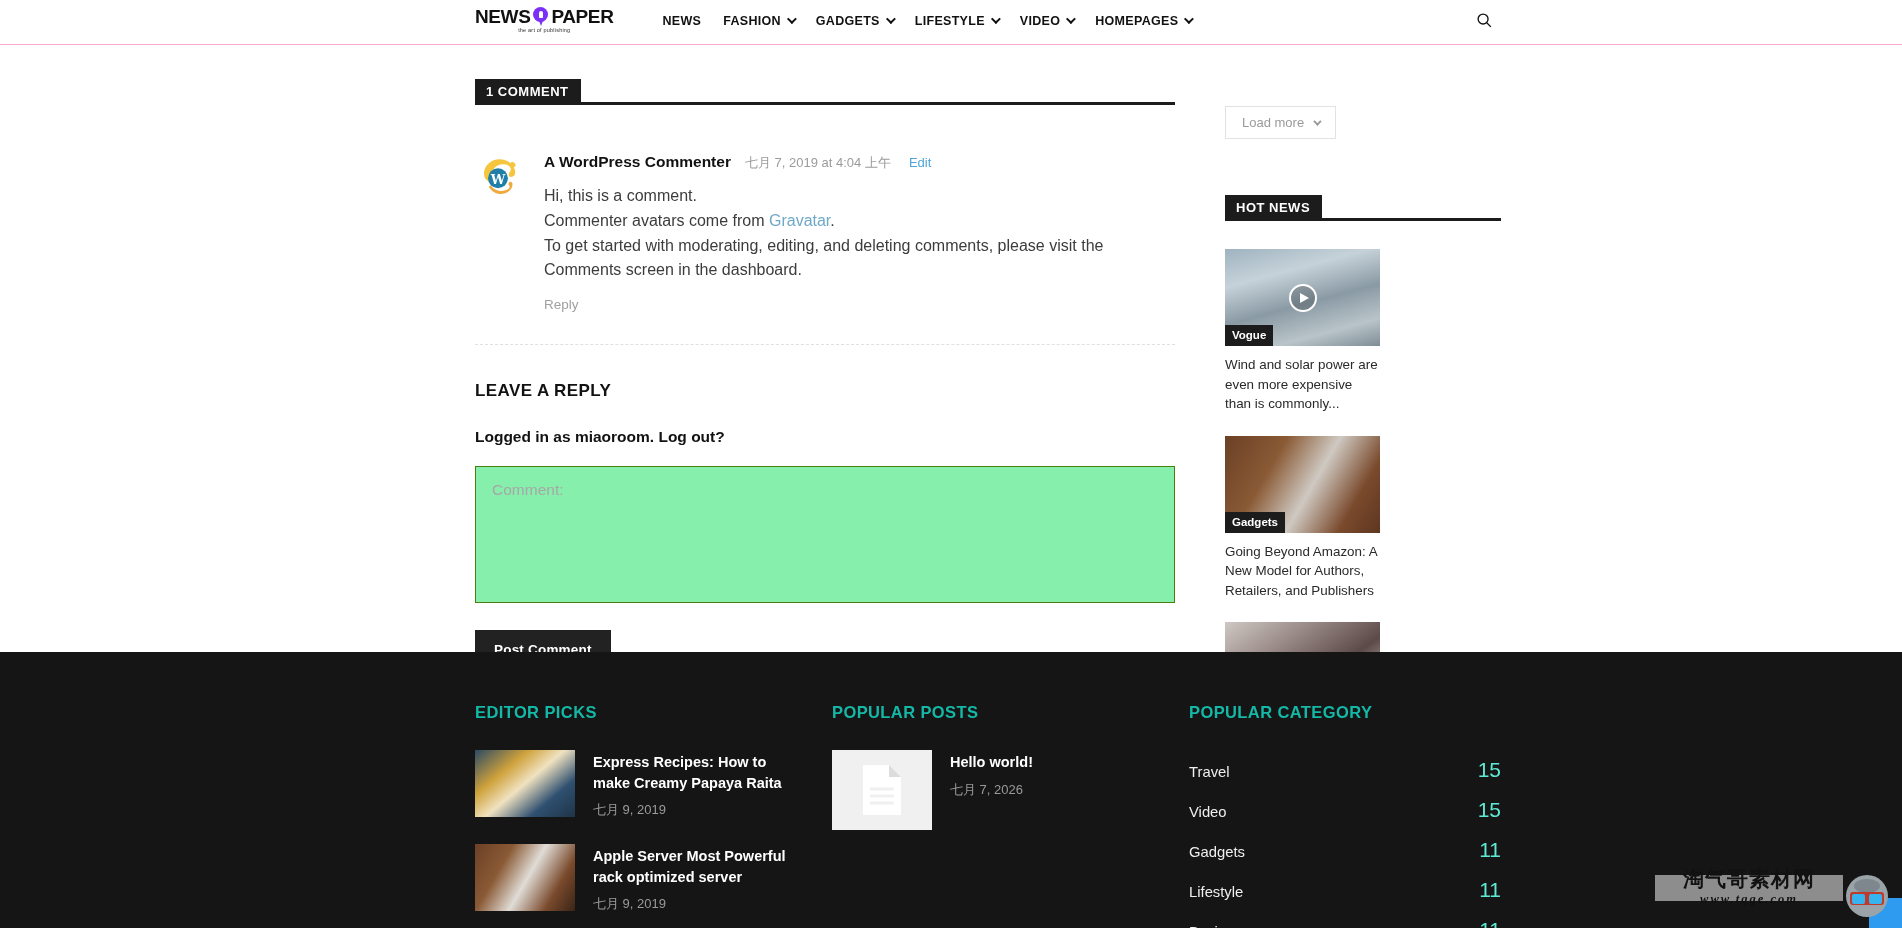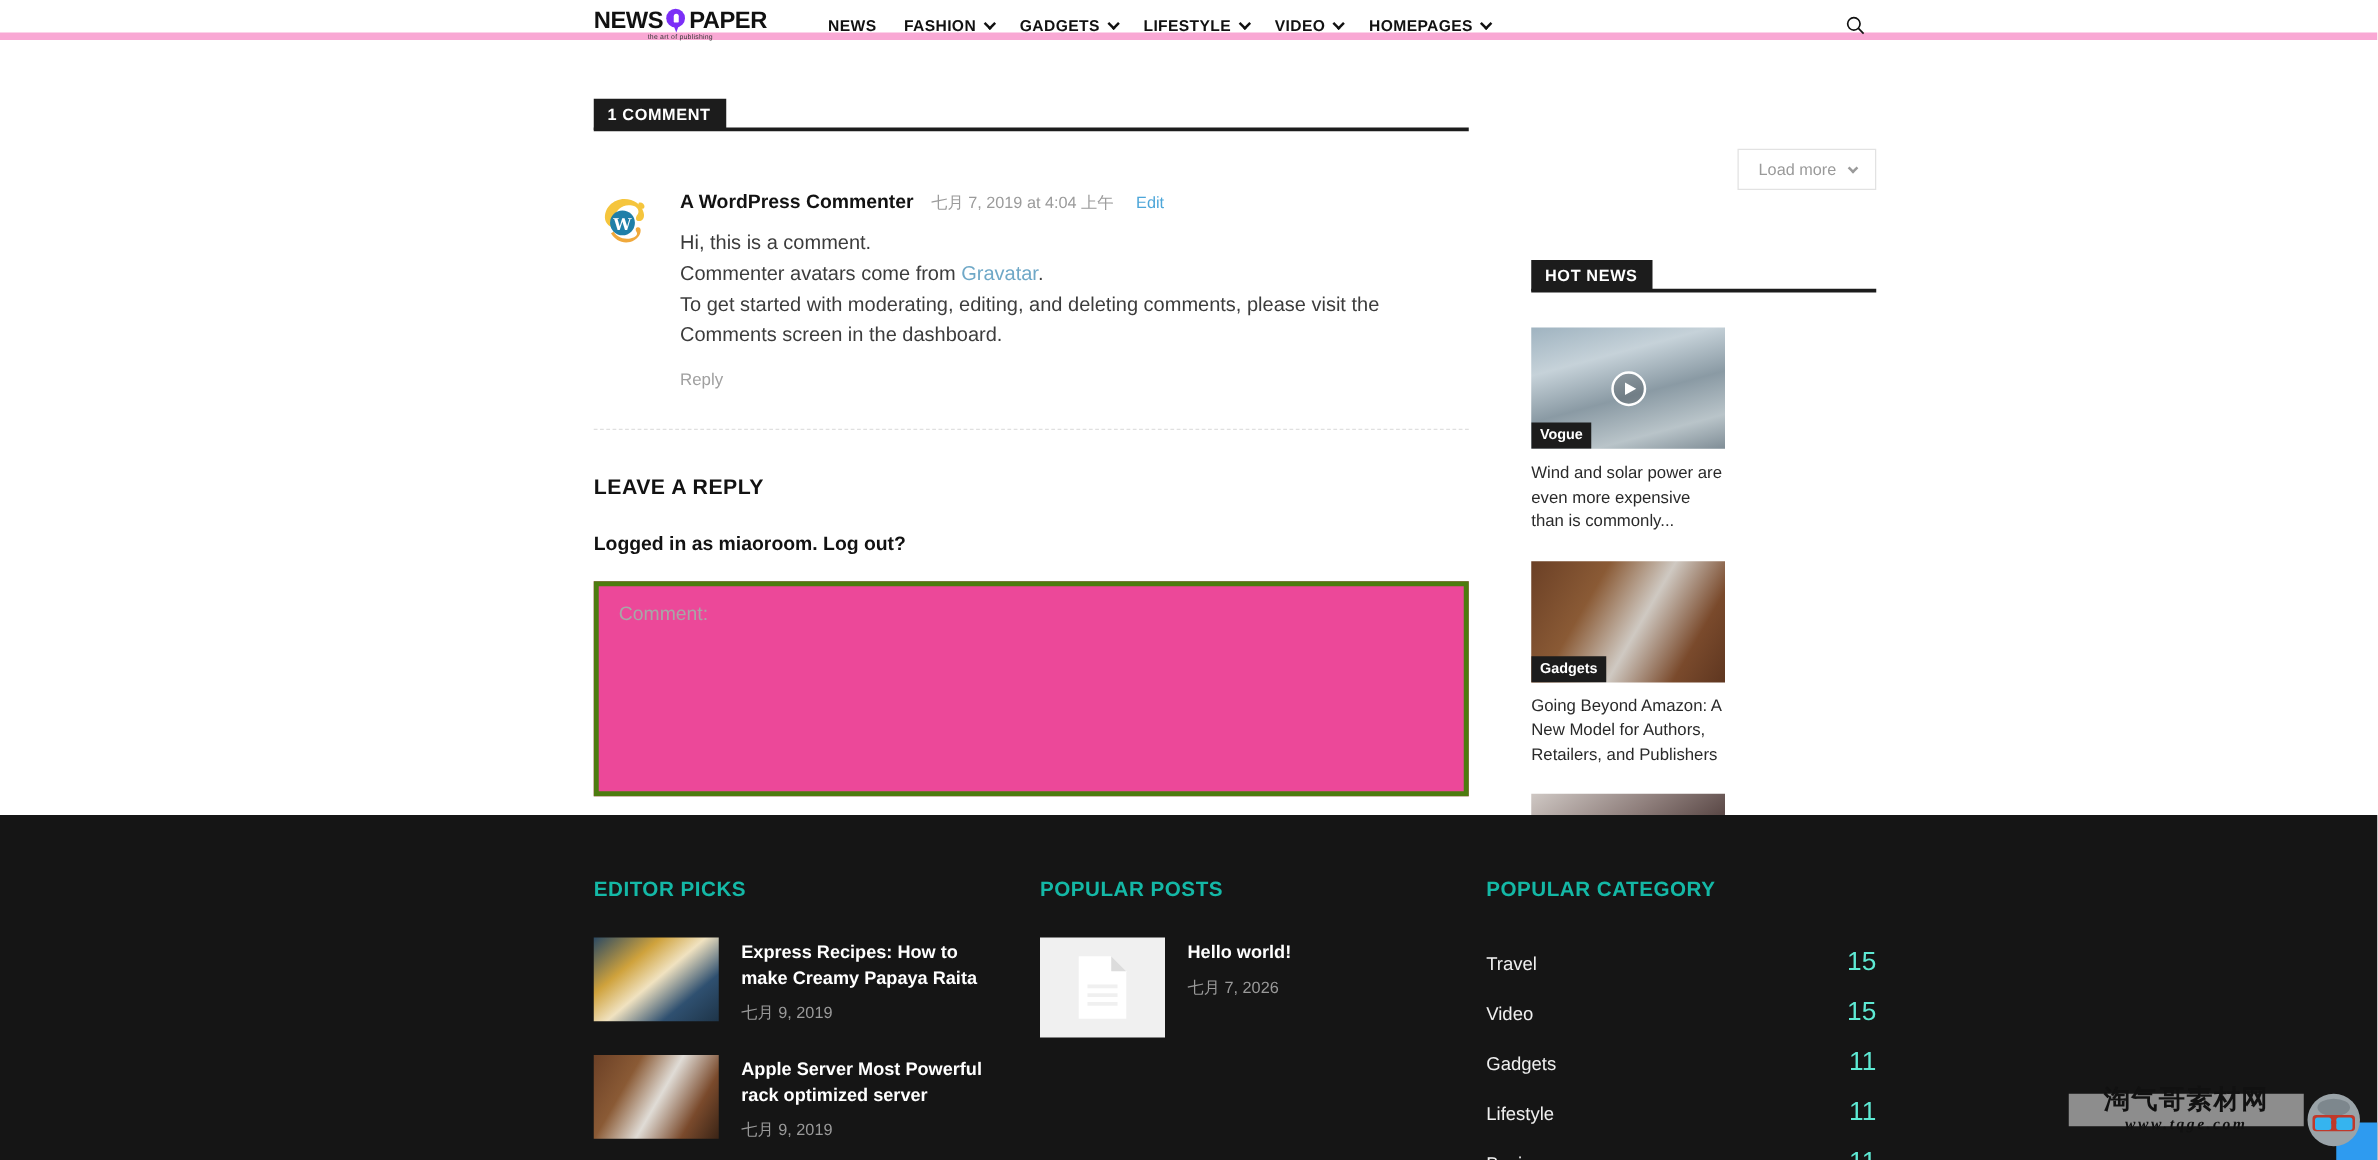--- a/index.html
+++ b/index.html
@@ -8,23 +8,23 @@
     width: 1902px; height: 928px;
     font-family: "Liberation Sans", sans-serif;
     background: #fff;
     color: #000;
     overflow: hidden;
     position: relative;
   }
 
   
   .header {
-    position: absolute; top: 0; left: 0; width: 1902px; height: 32px;
+    position: absolute; top: 0; left: 0; width: 1902px; height: 45px;
     background: #fff; z-index: 60;
-    border-bottom: 6px solid #f9a8d4;
+    border-bottom: 1px solid #f9a8d4;
   }
   .header-inner {
     width: 1100px; margin: 0 auto; height: 41px;
     display: flex; align-items: center;
     padding-left: 74px;
   }
   .logo { display: flex; flex-direction: column; align-items: center; margin-right: 38px; line-height: 1; }
   .logo-main {
     font-weight: bold; font-size: 19px; letter-spacing: -0.4px;
     display: flex; align-items: center; color: #111;
@@ -122,33 +122,33 @@
 
   
   .reply-head {
     margin-top: 36px; font-size: 17px; font-weight: bold; letter-spacing: .4px;
     color: #121212; text-transform: uppercase;
   }
   .logged-in { margin-top: 27px; font-size: 15.5px; font-weight: bold; color: #121212; }
   .logged-in a { color: #121212; text-decoration: none; }
   .ta-wrap { margin-top: 20px; }
   textarea.comment-box {
-    width: 700px; height: 172px; border: 4px solid #4d7c0f; background: #ec4899;
+    width: 700px; height: 137px; border: 1px solid #4d7c0f; background: #86efac;
     padding: 14px 16px; font-family: "Liberation Sans", sans-serif; font-size: 15.5px;
     color: #333; resize: none; outline: none; display: block;
   }
   textarea.comment-box::placeholder { color: #a7a7a7; }
   .post-btn {
     margin-top: 27px; background: #222; color: #fff; border: 0;
     font-family: "Liberation Sans", sans-serif; font-size: 13.5px; font-weight: bold;
     padding: 12px 19px; cursor: pointer; letter-spacing: .2px;
   }
 
   
-  .loadmore-wrap { display: flex; justify-content: flex-end; margin-top: 40px; }
+  .loadmore-wrap { display: flex; justify-content: flex-start; margin-top: 27px; }
   .loadmore {
     border: 1px solid #e2e2e2; background: #fff; color: #9a9a9a;
     font-size: 13px; padding: 8px 16px; display: flex; align-items: center; cursor: pointer;
     font-family: "Liberation Sans", sans-serif;
   }
   .loadmore .caret-sm {
     display: inline-block; margin-left: 9px; width: 6px; height: 6px;
     border-right: 2px solid #9a9a9a; border-bottom: 2px solid #9a9a9a;
     transform: rotate(45deg) translateY(-2px);
   }

